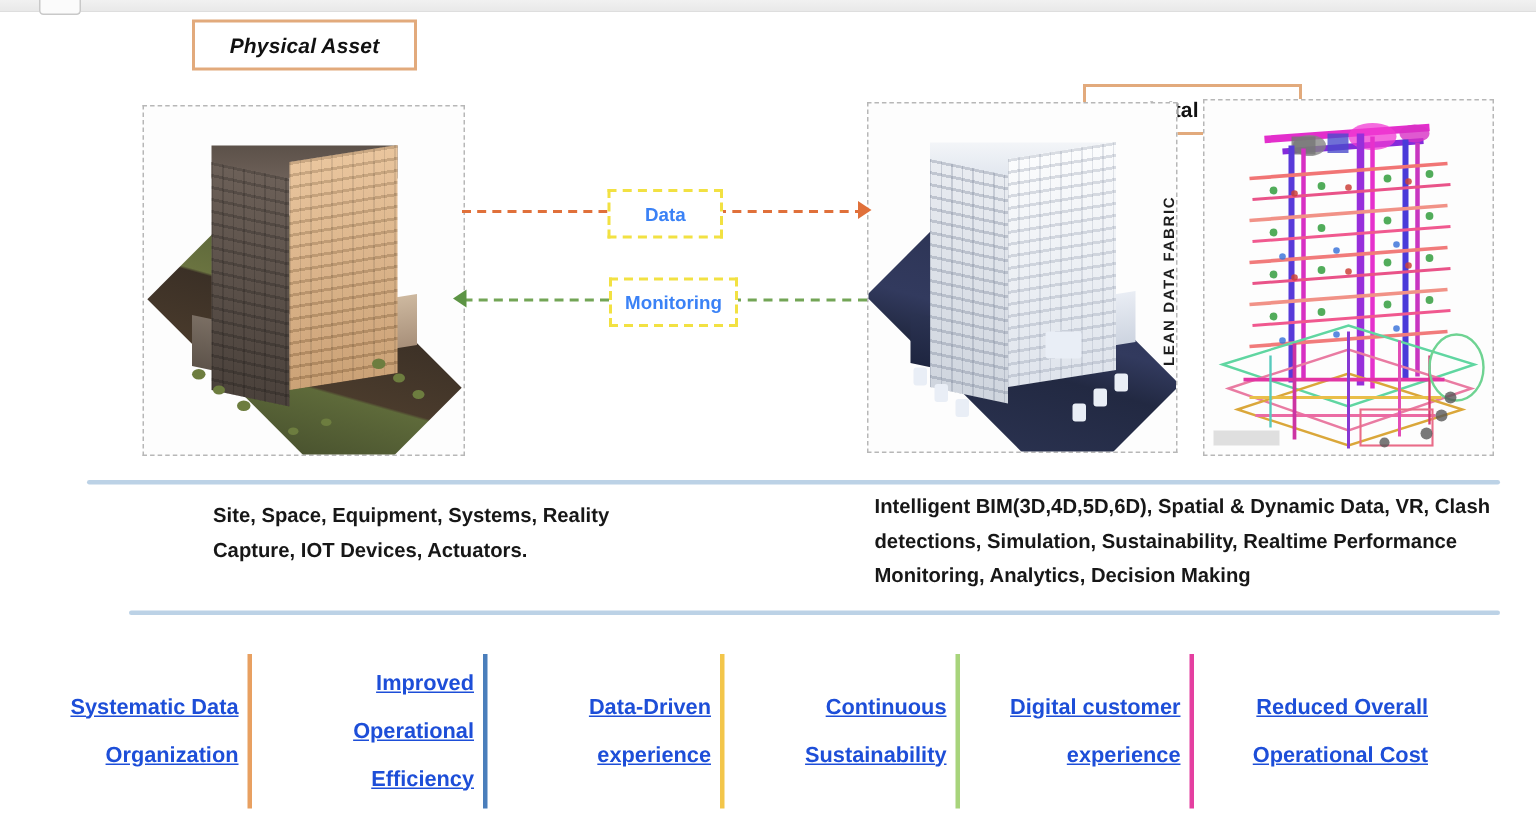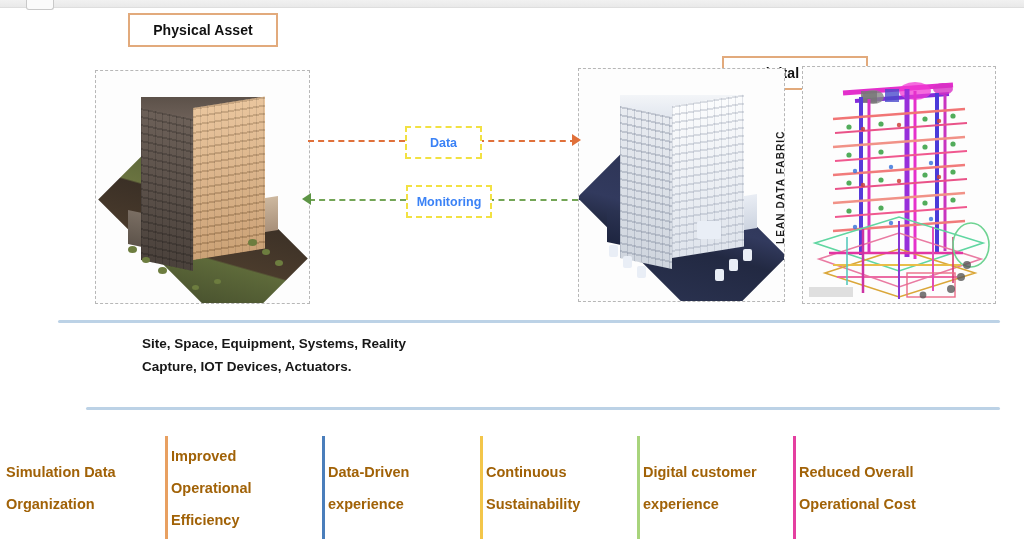--- a/index.html
+++ b/index.html
@@ -159,45 +159,46 @@
   #desc-right{left:583px;top:326px;width:420px;}
 
   
   #benefits{
     position:absolute;left:0;top:428px;width:1024px;height:119px;
     display:flex;
   }
   .benefit{
     position:relative;
     display:flex;align-items:center;justify-content:center;
-    text-align:left;
-    font-size:14.5px;font-weight:bold;color:#a16207;
+    text-align:right;
+    font-size:14.5px;font-weight:bold;color:#1d4ed8;
     line-height:32px;
     padding:0 6px;
     box-sizing:border-box;
+    text-decoration:underline;
   }
   .benefit .bsep{
     position:absolute;left:0;top:8px;width:3px;height:103px;
   }
   #ben-0{width:165px;}
   #ben-1{width:157px;}
   #ben-2{width:158px;}
   #ben-3{width:157px;}
   #ben-4{width:156px;}
   #ben-5{width:165px;}
 </style>
 </head>
 <body>
 
 <div class="stage">
 
   <div class="top-strip"></div>
   <div class="top-chip"></div>
 
-  <div class="pill" id="pill-physical" style="border-color: rgb(226, 170, 124);">Physical Asset</div>
+  <div class="pill" id="pill-physical" style="border-color: rgb(226, 170, 124); font-style: italic;">Physical Asset</div>
   <div class="pill" id="pill-digital" style="border-color: rgb(226, 170, 124);">Digital Twin</div>
 
   <div class="dashed-frame" id="frame-physical">
     <div class="scene">
       <div class="ground"></div>
       <div class="podium">
         <div class="p-left"></div>
           <div class="p-right"></div>
       </div>
       <div class="tower">
@@ -333,25 +334,26 @@
   <div class="arrow" id="data-arrow" style="border-left-color: rgb(224, 112, 58);"></div>
   <div class="flow-chip" id="chip-data" style="border-color: rgb(242, 225, 66);">Data</div>
 
   <div class="flow-line" id="dec-line-a" style="border-top-color: rgb(115, 165, 86);"></div>
   <div class="flow-line" id="dec-line-b" style="border-top-color: rgb(115, 165, 86);"></div>
   <div class="arrow" id="dec-arrow"></div>
   <div class="flow-chip" id="chip-decisions" style="border-color: rgb(242, 225, 66);">Monitoring</div>
 
   <div class="rule" id="rule-1" style="background: rgb(188, 210, 230);"></div>
   <div class="desc" id="desc-left">Site, Space, Equipment, Systems, Reality Capture, IOT Devices, Actuators.</div>
+  <div class="desc" id="desc-right">Intelligent BIM(3D,4D,5D,6D), Spatial &amp; Dynamic Data, VR, Clash detections, Simulation, Sustainability, Realtime Performance Monitoring, Analytics, Decision Making</div>
   <div class="rule" id="rule-2" style="background: rgb(188, 210, 230);"></div>
 
   <div id="benefits">
     <div class="benefit" id="ben-0">
-      <span>Simulation Data Organization</span>
+      <span>Systematic Data Organization</span>
     </div>
     <div class="benefit" id="ben-1">
       <span class="bsep" style="background: rgb(232, 160, 97);"></span>
       <span>Improved Operational Efficiency</span>
     </div>
     <div class="benefit" id="ben-2">
       <span class="bsep" style="background: rgb(74, 126, 187);"></span>
       <span>Data-Driven experience</span>
     </div>
     <div class="benefit" id="ben-3">

